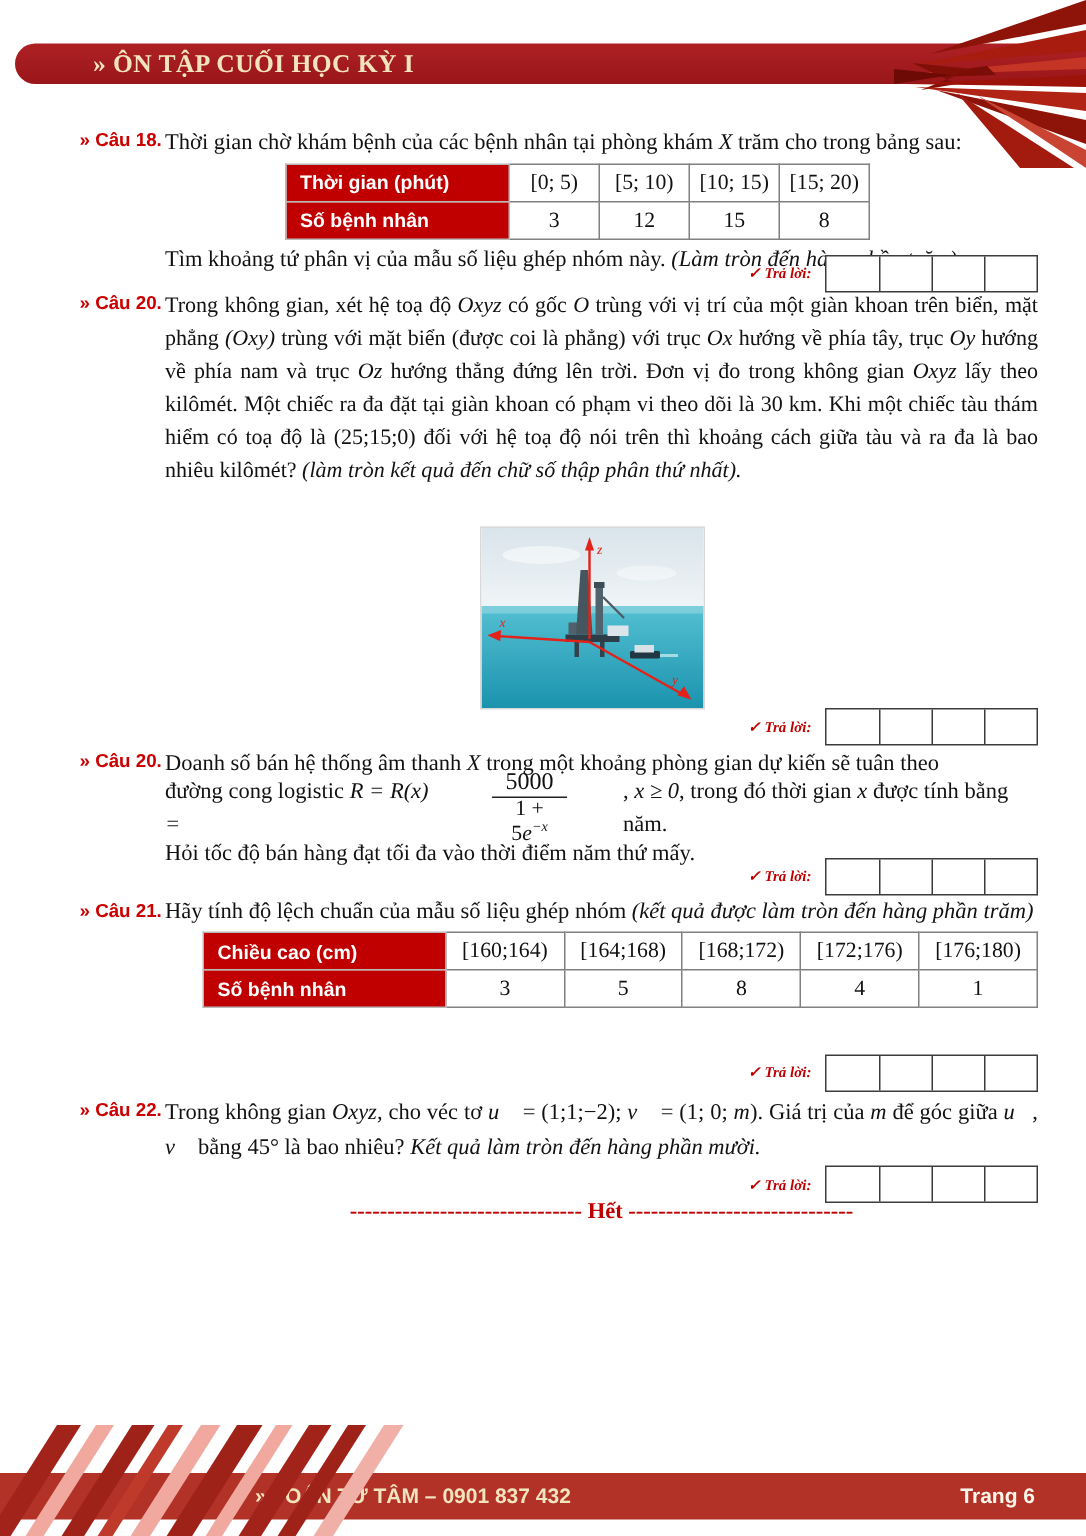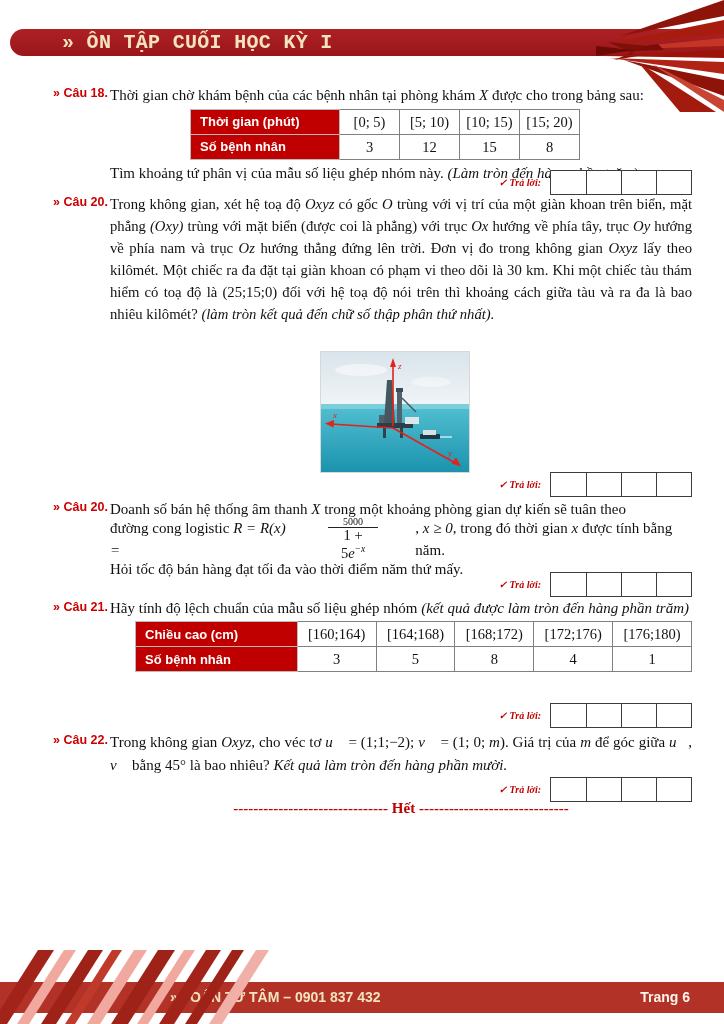--- a/index.html
+++ b/index.html
@@ -4,21 +4,21 @@
 <style>
   html,body{margin:0;padding:0;background:#e8e8e8;}
   .page{position:relative;width:724px;height:1024px;background:#ffffff;overflow:hidden;
         font-family:"Liberation Serif",serif;color:#111;}
 
   
   .banner{position:absolute;left:10px;top:29px;width:714px;height:27px;
           background:linear-gradient(180deg,#AE2125 0%,#991619 100%);
           border-radius:14px 4px 4px 14px;z-index:1;}
   .banner-title{position:absolute;left:52px;top:0;height:27px;line-height:27px;
-          font-family:Liberation Mono, monospace;font-weight:bold;font-size:20px;
+          font-family:Liberation Serif, serif;font-weight:bold;font-size:17px;
           color:#F2E4BE;letter-spacing:.3px;white-space:nowrap;}
   .rays{position:absolute;right:0;top:0;width:130px;height:112px;z-index:2;}
 
   
   .qblock{position:absolute;left:0;width:724px;}
   .qlabel{position:absolute;left:53px;top:0;font-family:"Liberation Sans",sans-serif;
           font-weight:bold;font-size:12.5px;color:#CC0000;white-space:nowrap;line-height:19px;}
   .qbody{position:absolute;left:110px;top:0;width:582px;font-size:15px;line-height:22px;
           text-align:justify;}
   .sg-i{font-style:italic;}
@@ -34,21 +34,21 @@
   
   .answer{position:absolute;right:0;display:flex;align-items:center;gap:9px;height:25px;}
   .answer .lbl{color:#C00000;font-weight:bold;font-style:italic;font-size:10px;white-space:nowrap;}
   .boxes{display:flex;height:25px;border:1px solid #3c3c3c;background:#fff;box-sizing:border-box;}
   .boxes .cell{width:35px;height:100%;border-left:1px solid #3c3c3c;box-sizing:border-box;}
   .boxes .cell:first-child{border-left:none;}
 
   
   .mathline{display:flex;align-items:center;text-align:left;gap:34px;}
   .frac{display:inline-block;vertical-align:middle;text-align:center;line-height:1.08;margin:0 3px;}
-  .frac .num{display:block;border-bottom:1px solid #222;padding:0 6px;font-size:10px;}
+  .frac .num{display:block;border-bottom:1px solid #222;padding:0 6px;font-size:16px;}
   .frac .den{display:block;padding:0 3px;font-size:14.5px;}
   sup{font-size:9.5px;}
 
   
   .rig{position:absolute;border:1px solid #d8d8d8;}
 
   
   .divider{position:absolute;left:110px;top:800px;width:582px;text-align:center;
            color:#C00000;font-size:15px;font-weight:bold;}
 
@@ -80,21 +80,21 @@
     <polygon points="130,62 16,58 130,74" fill="#B02315"></polygon>
     <polygon points="130,80 30,60 130,96" fill="#8E1309"></polygon>
     <polygon points="122,112 44,62 86,112" fill="#A21B0E"></polygon>
     <polygon points="130,100 58,64 130,112" fill="#C94433"></polygon>
     <polygon points="2,46 40,50 2,56" fill="#6E0A05"></polygon>
   </svg>
 
   <div class="qblock" style="top:84px;height:109px;">
     <div class="qlabel">» Câu 18.</div>
     <div class="qbody">
-      <div><span class="sg-r">Thời gian chờ khám bệnh của các bệnh nhân tại phòng khám </span><span class="sg-i">X</span><span class="sg-r"> được cho trong bảng sau:</span></div>
+      <div><span class="sg-r">Thời gian chờ khám bệnh của các bệnh nhân tại phòng khám </span><span class="sg-i">X</span><span class="sg-r"> trăm cho trong bảng sau:</span></div>
       <table class="qtable" style="margin:3px 0 0 80px;">
         <tbody>
             <tr>
           <th class="rowhead" style="width:130px;">Thời gian (phút)</th>
           <td style="width:55px;">[0; 5)</td>
           <td style="width:55px;">[5; 10)</td>
           <td style="width:55px;">[10; 15)</td>
           <td style="width:55px;">[15; 20)</td>
         </tr>
         <tr>

